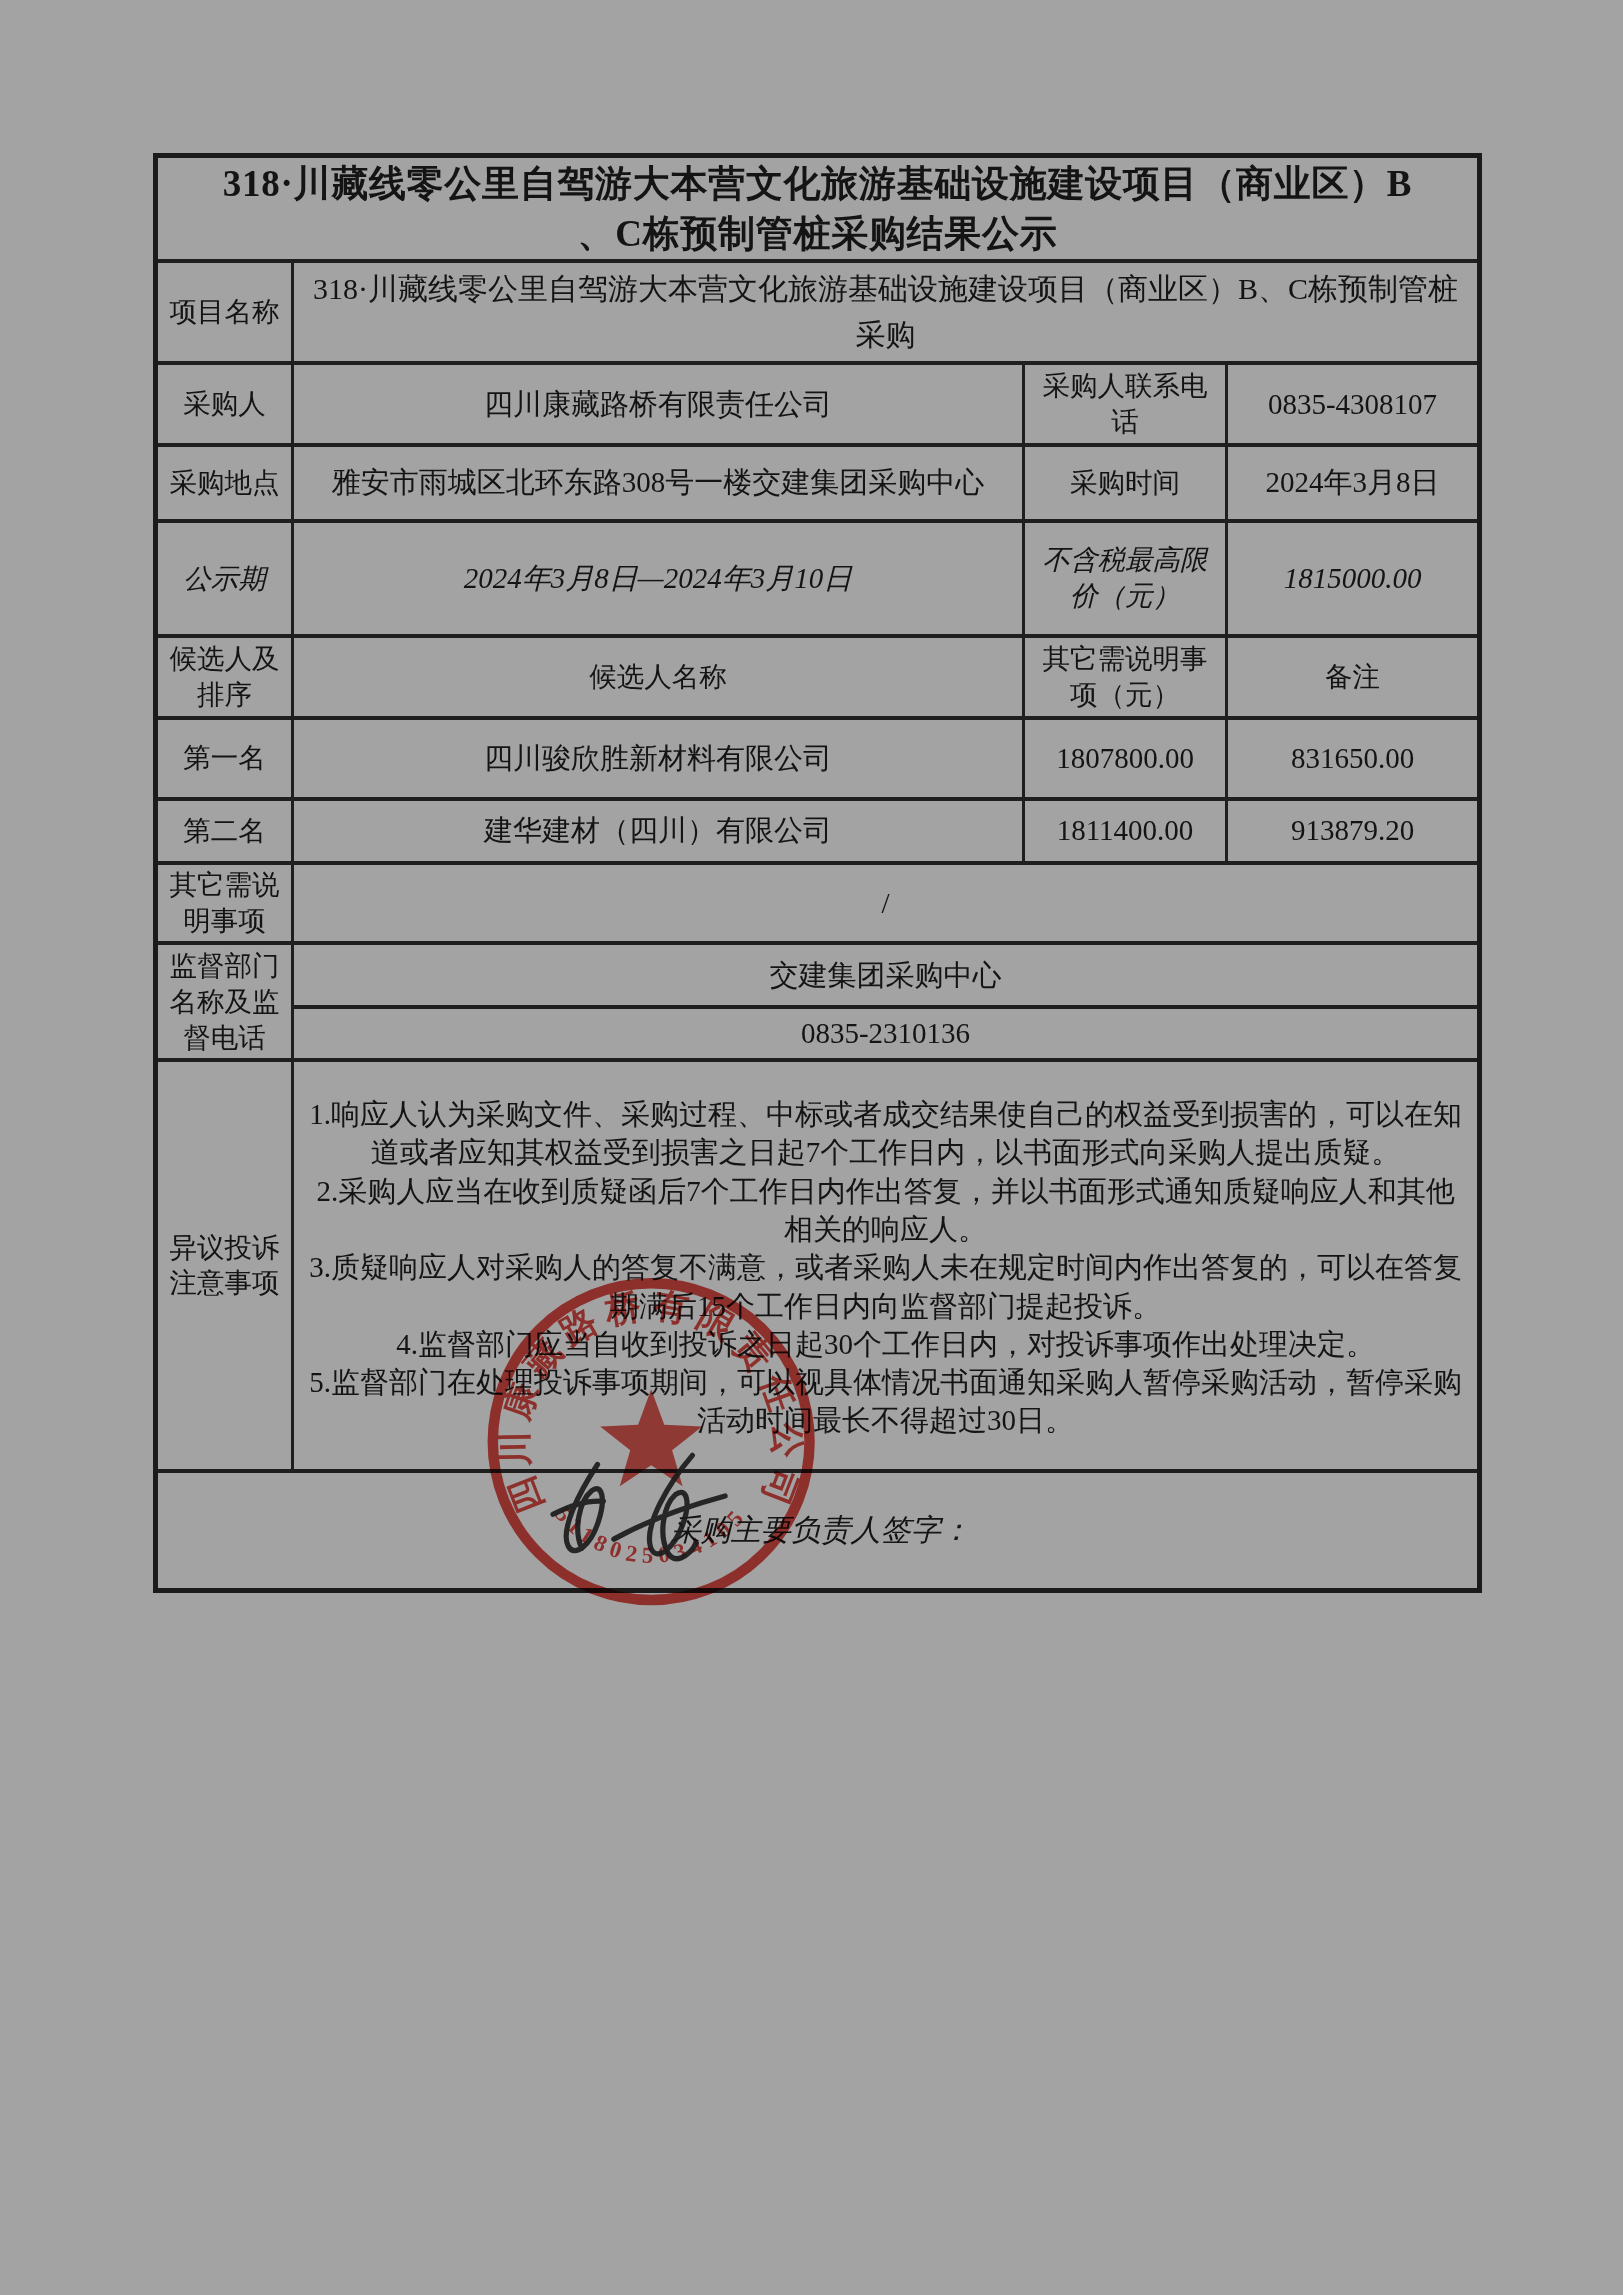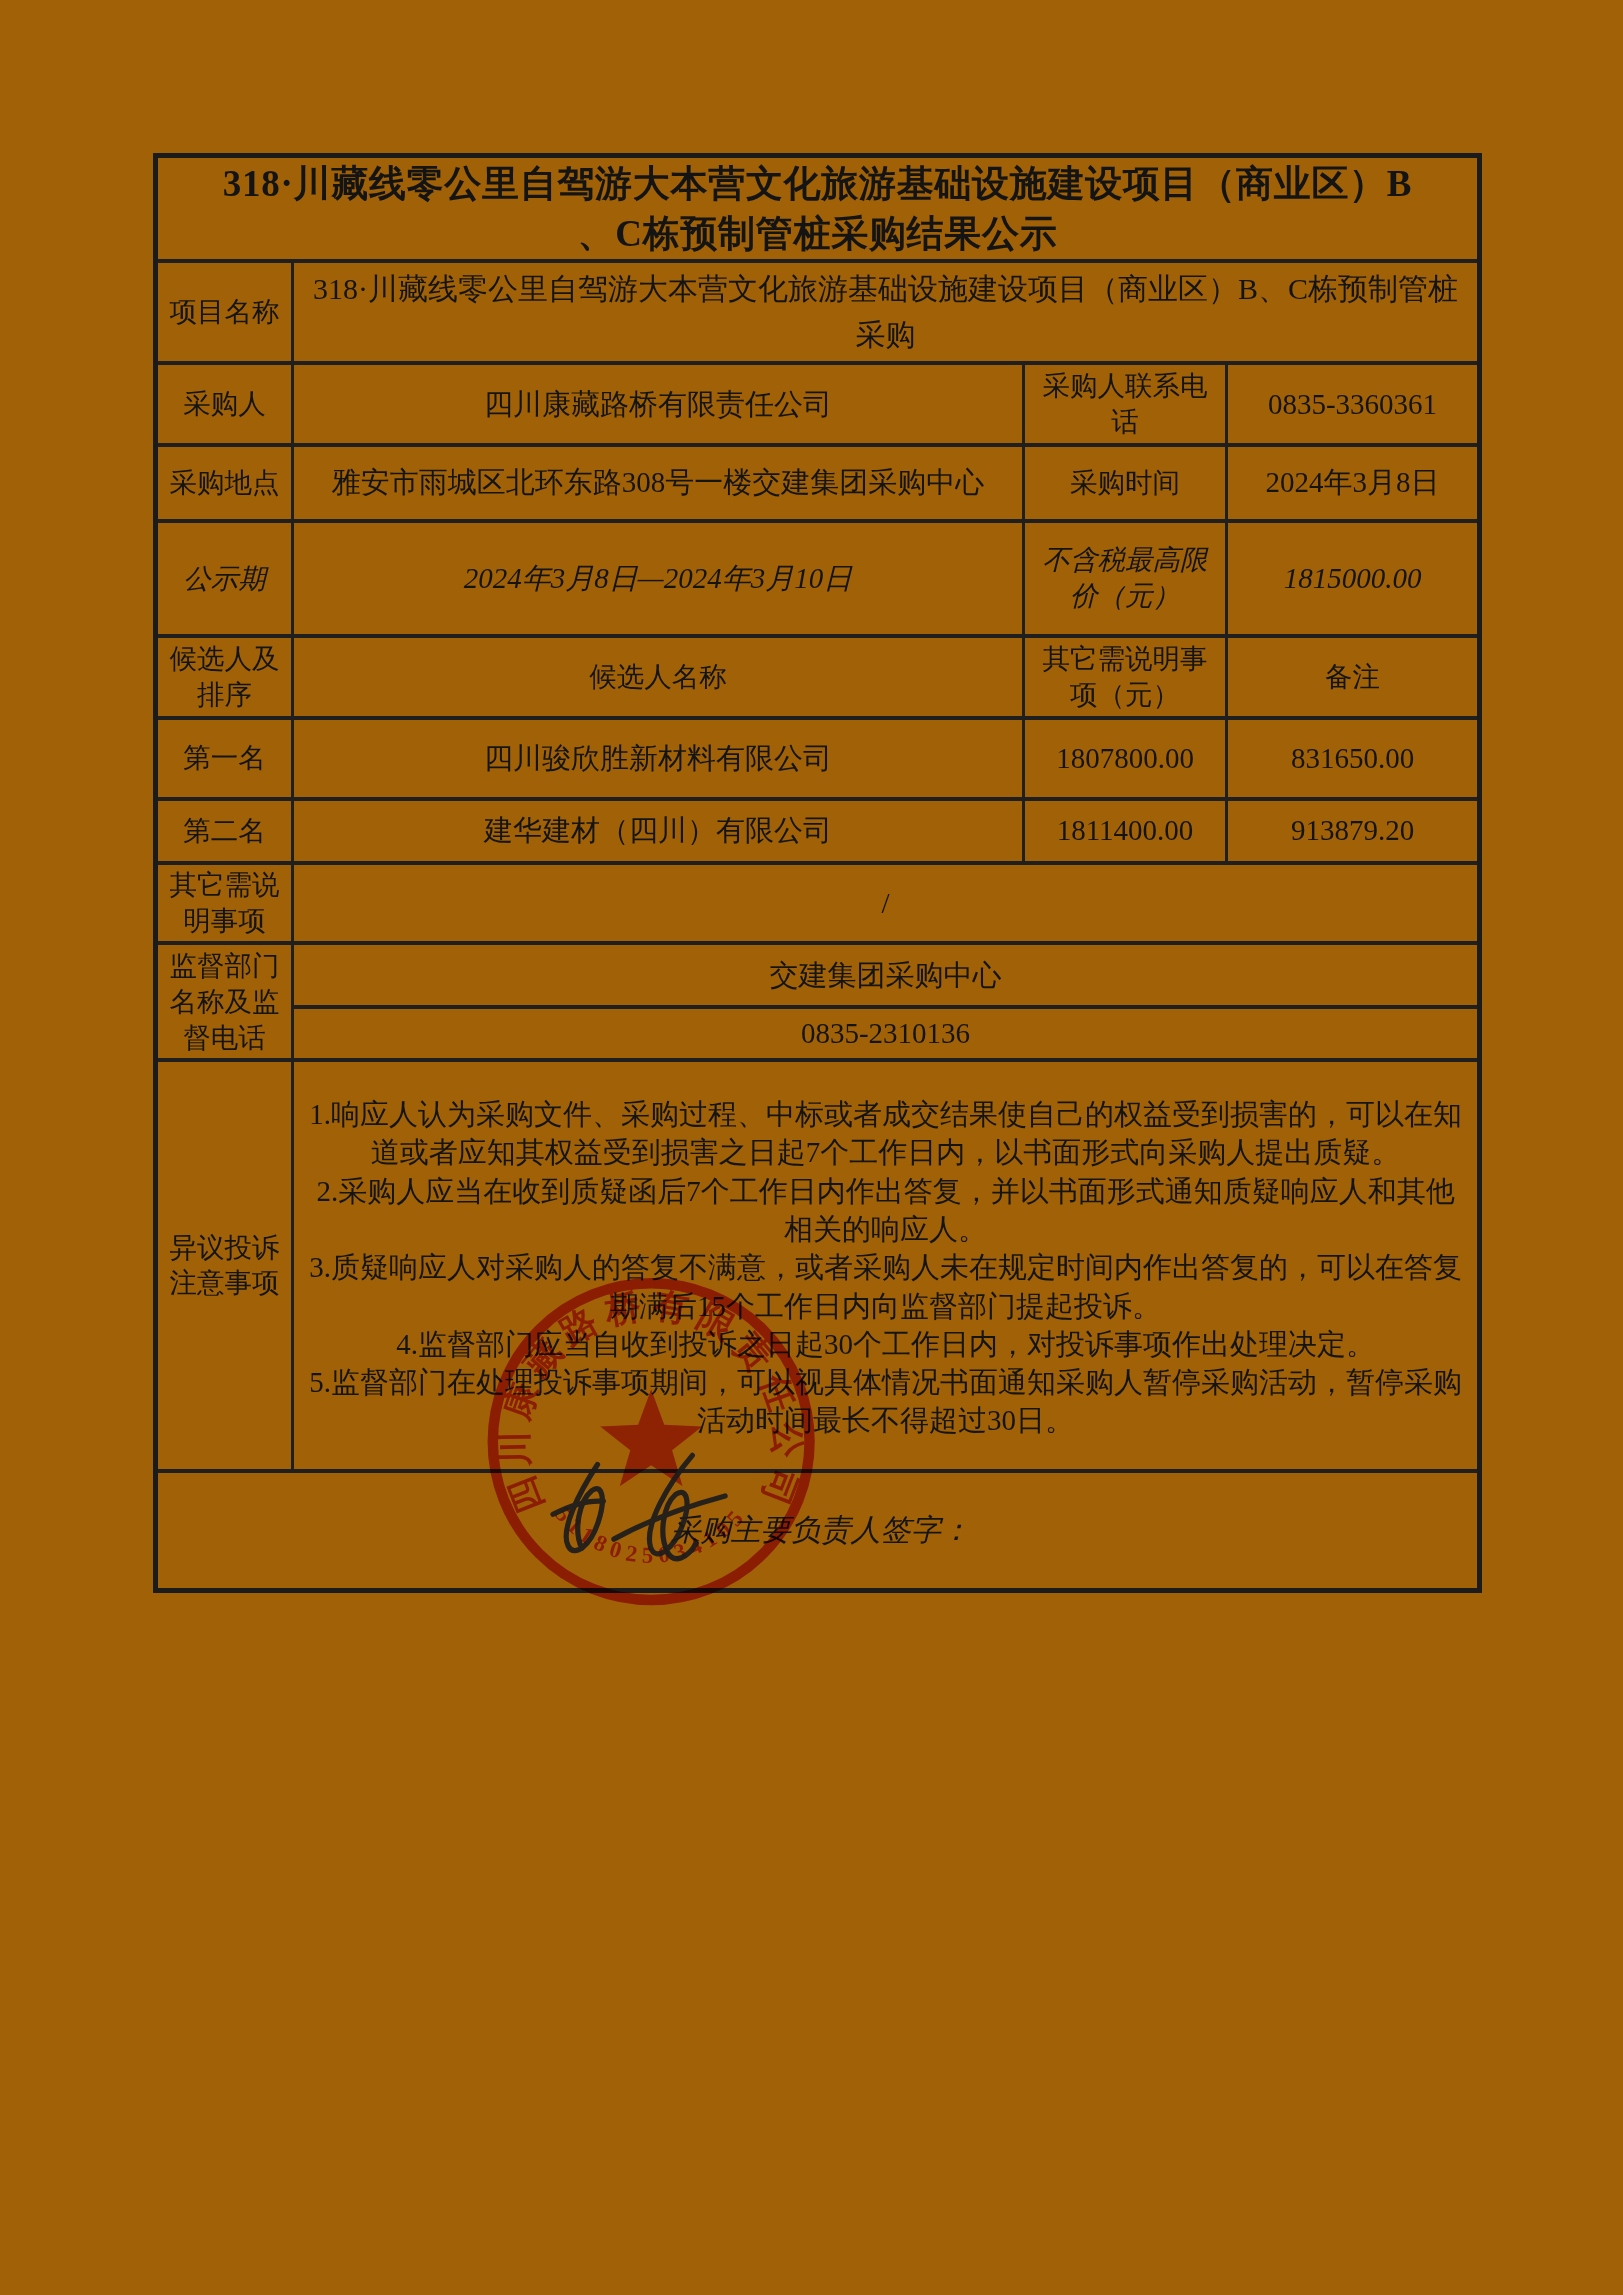--- a/index.html
+++ b/index.html
@@ -1,17 +1,17 @@
 <!DOCTYPE html>
 <html style="font-size:10.5px"><head>
 <meta charset="utf-8">
 <style>
   html,body{margin:0;padding:0;background:#e8e8e8;}
   .page{
-    position:relative;width:1623px;height:2295px;background:#a16207;
+    position:relative;width:1623px;height:2295px;background:#a3a3a3;
     font-family:"Liberation Serif","DejaVu Serif",serif;color:#141414;overflow:hidden;
   }
   table.doc{
     position:absolute;left:153px;top:153px;width:1325px;
     border-collapse:collapse;table-layout:fixed;
     border:5.2px solid #1b1b1b;
   }
   table.doc td{
     border:3.3px solid #1f1f1f;border-top-width:4.6px;border-bottom-width:4.6px;
     vertical-align:middle;text-align:center;overflow:hidden;
@@ -65,21 +65,21 @@
 
     <tr class="r-project">
       <td class="lbl">项目名称</td>
       <td colspan="3" class="val project-val">318·川藏线零公里自驾游大本营文化旅游基础设施建设项目（商业区）B、C栋预制管桩采购</td>
     </tr>
 
     <tr class="r-purchaser">
       <td class="lbl">采购人</td>
       <td class="val">四川康藏路桥有限责任公司</td>
       <td class="sub">采购人联系电话</td>
-      <td class="val">0835-3360361</td>
+      <td class="val">0835-4308107</td>
     </tr>
 
     <tr class="r-location">
       <td class="lbl">采购地点</td>
       <td class="val">雅安市雨城区北环东路308号一楼交建集团采购中心</td>
       <td class="sub">采购时间</td>
       <td class="val">2024年3月8日</td>
     </tr>
 
     <tr class="r-publicity">

